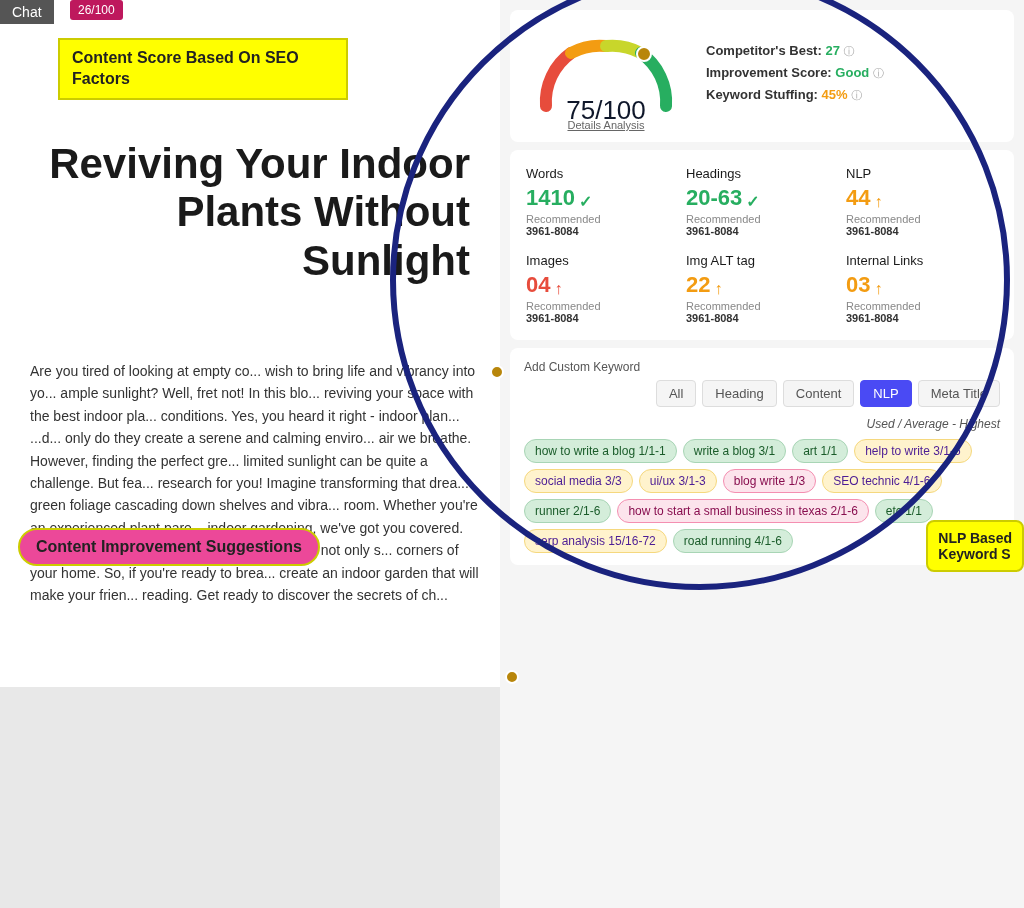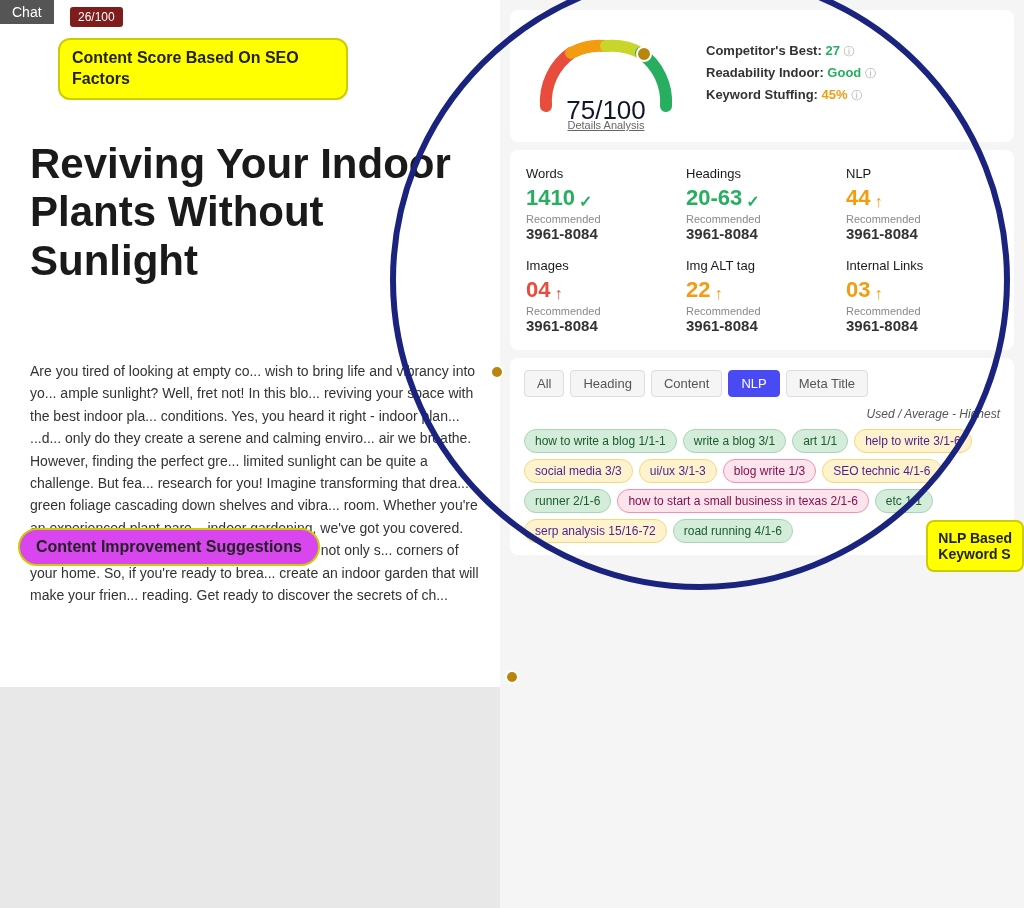--- a/index.html
+++ b/index.html
@@ -27,67 +27,68 @@
       top: 0; left: 0;
       background: #555;
       color: #fff;
       font-size: 14px;
       padding: 4px 12px;
       z-index: 10;
     }
 
     .score-badge {
       position: absolute;
-      top: 7px; left: 70px;
-      background: #7f1d1d;
+      top: 0; left: 70px;
+      background: #be185d;
       color: #fff;
       font-size: 12px;
       padding: 3px 8px;
       border-radius: 3px;
       z-index: 10;
     }
 
     .content-score-label {
       position: absolute;
       top: 38px; left: 58px;
       background: #ffff00;
       border: 2px solid #cccc00;
       padding: 8px 12px;
       font-size: 16px;
       font-weight: 700;
       color: #222;
-      border-radius: 12px;
+      border-radius: 0;
       z-index: 10;
       max-width: 290px;
       line-height: 1.3;
     }
 
     .blog-title {
       position: absolute;
       top: 140px; left: 30px;
       font-size: 42px;
       font-weight: 700;
       color: #1a1a1a;
       line-height: 1.15;
       width: 440px;
+      text-align: right;
     }
 
     .blog-body {
       position: absolute;
       top: 360px; left: 30px;
       font-size: 14px;
       color: #333;
       line-height: 1.6;
       width: 450px;
     }
 
     .content-improvement-label {
       position: absolute;
       top: 528px; left: 18px;
-      background: #d946ef;
+      background: #ec4899;
       border: 2px solid #cccc00;
       padding: 8px 16px;
       font-size: 16px;
       font-weight: 700;
       color: #222;
       border-radius: 20px;
       z-index: 10;
     }
 
     
@@ -180,35 +181,36 @@
     }
     .metric-value .arrow { font-size: 16px; }
     .metric-value.green { color: #27ae60; }
     .metric-value.orange { color: #f39c12; }
     .metric-value.red { color: #e74c3c; }
     .metric-recommended {
       font-size: 11px;
       color: #888;
       margin-top: 2px;
     }
-    .metric-recommended strong { color: #333; font-size: 15px; }
+    .metric-recommended strong { color: #333; font-size: 11px; }
 
     
     .keyword-area {
       background: #fff;
       border-radius: 8px;
       margin: 0 10px 8px 10px;
       padding: 12px 14px;
     }
 
     .keyword-filter-row {
       display: flex;
       align-items: center;
       gap: 6px;
       margin-bottom: 10px;
+      justify-content: flex-end;
     }
 
     .kw-tab {
       padding: 5px 12px;
       border-radius: 4px;
       font-size: 13px;
       cursor: pointer;
       border: 1px solid #ddd;
       background: #f5f5f5;
       color: #555;
@@ -321,21 +323,21 @@
       <div class="gauge-link">Details Analysis</div>
     </div>
 
     <div class="score-details">
       <div class="score-detail-row">
         <span class="label">Competitor's Best:</span>
         <span class="val-green">27</span>
         <span class="info-icon">ⓘ</span>
       </div>
       <div class="score-detail-row">
-        <span class="label">Readability Indoor:</span>
+        <span class="label">Improvement Score:</span>
         <span class="val-green">Good</span>
         <span class="info-icon">ⓘ</span>
       </div>
       <div class="score-detail-row">
         <span class="label">Keyword Stuffing:</span>
         <span class="val-orange">45%</span>
         <span class="info-icon">ⓘ</span>
       </div>
     </div>
   </div>
@@ -391,20 +393,21 @@
     <div class="metric-value orange">
       03 <span class="arrow">↑</span>
     </div>
     <div class="metric-recommended">
       Recommended<br><strong>3961-8084</strong>
     </div>
   </div>
     </div>
 
   <div class="keyword-area">
+    <div class="add-custom-kw">Add Custom Keyword</div>
     <div class="keyword-filter-row" id="kw-filter-row">
         <div class="kw-tab">All</div>
         <div class="kw-tab">Heading</div>
         <div class="kw-tab">Content</div>
         <div class="kw-tab active">NLP</div>
         <div class="kw-tab">Meta Title</div>
       </div>
     <div class="used-avg-label">Used / Average - Highest</div>
     <div class="keyword-tags" id="kw-tags">
         <div class="kw-tag green">how to write a blog 1/1-1</div>

